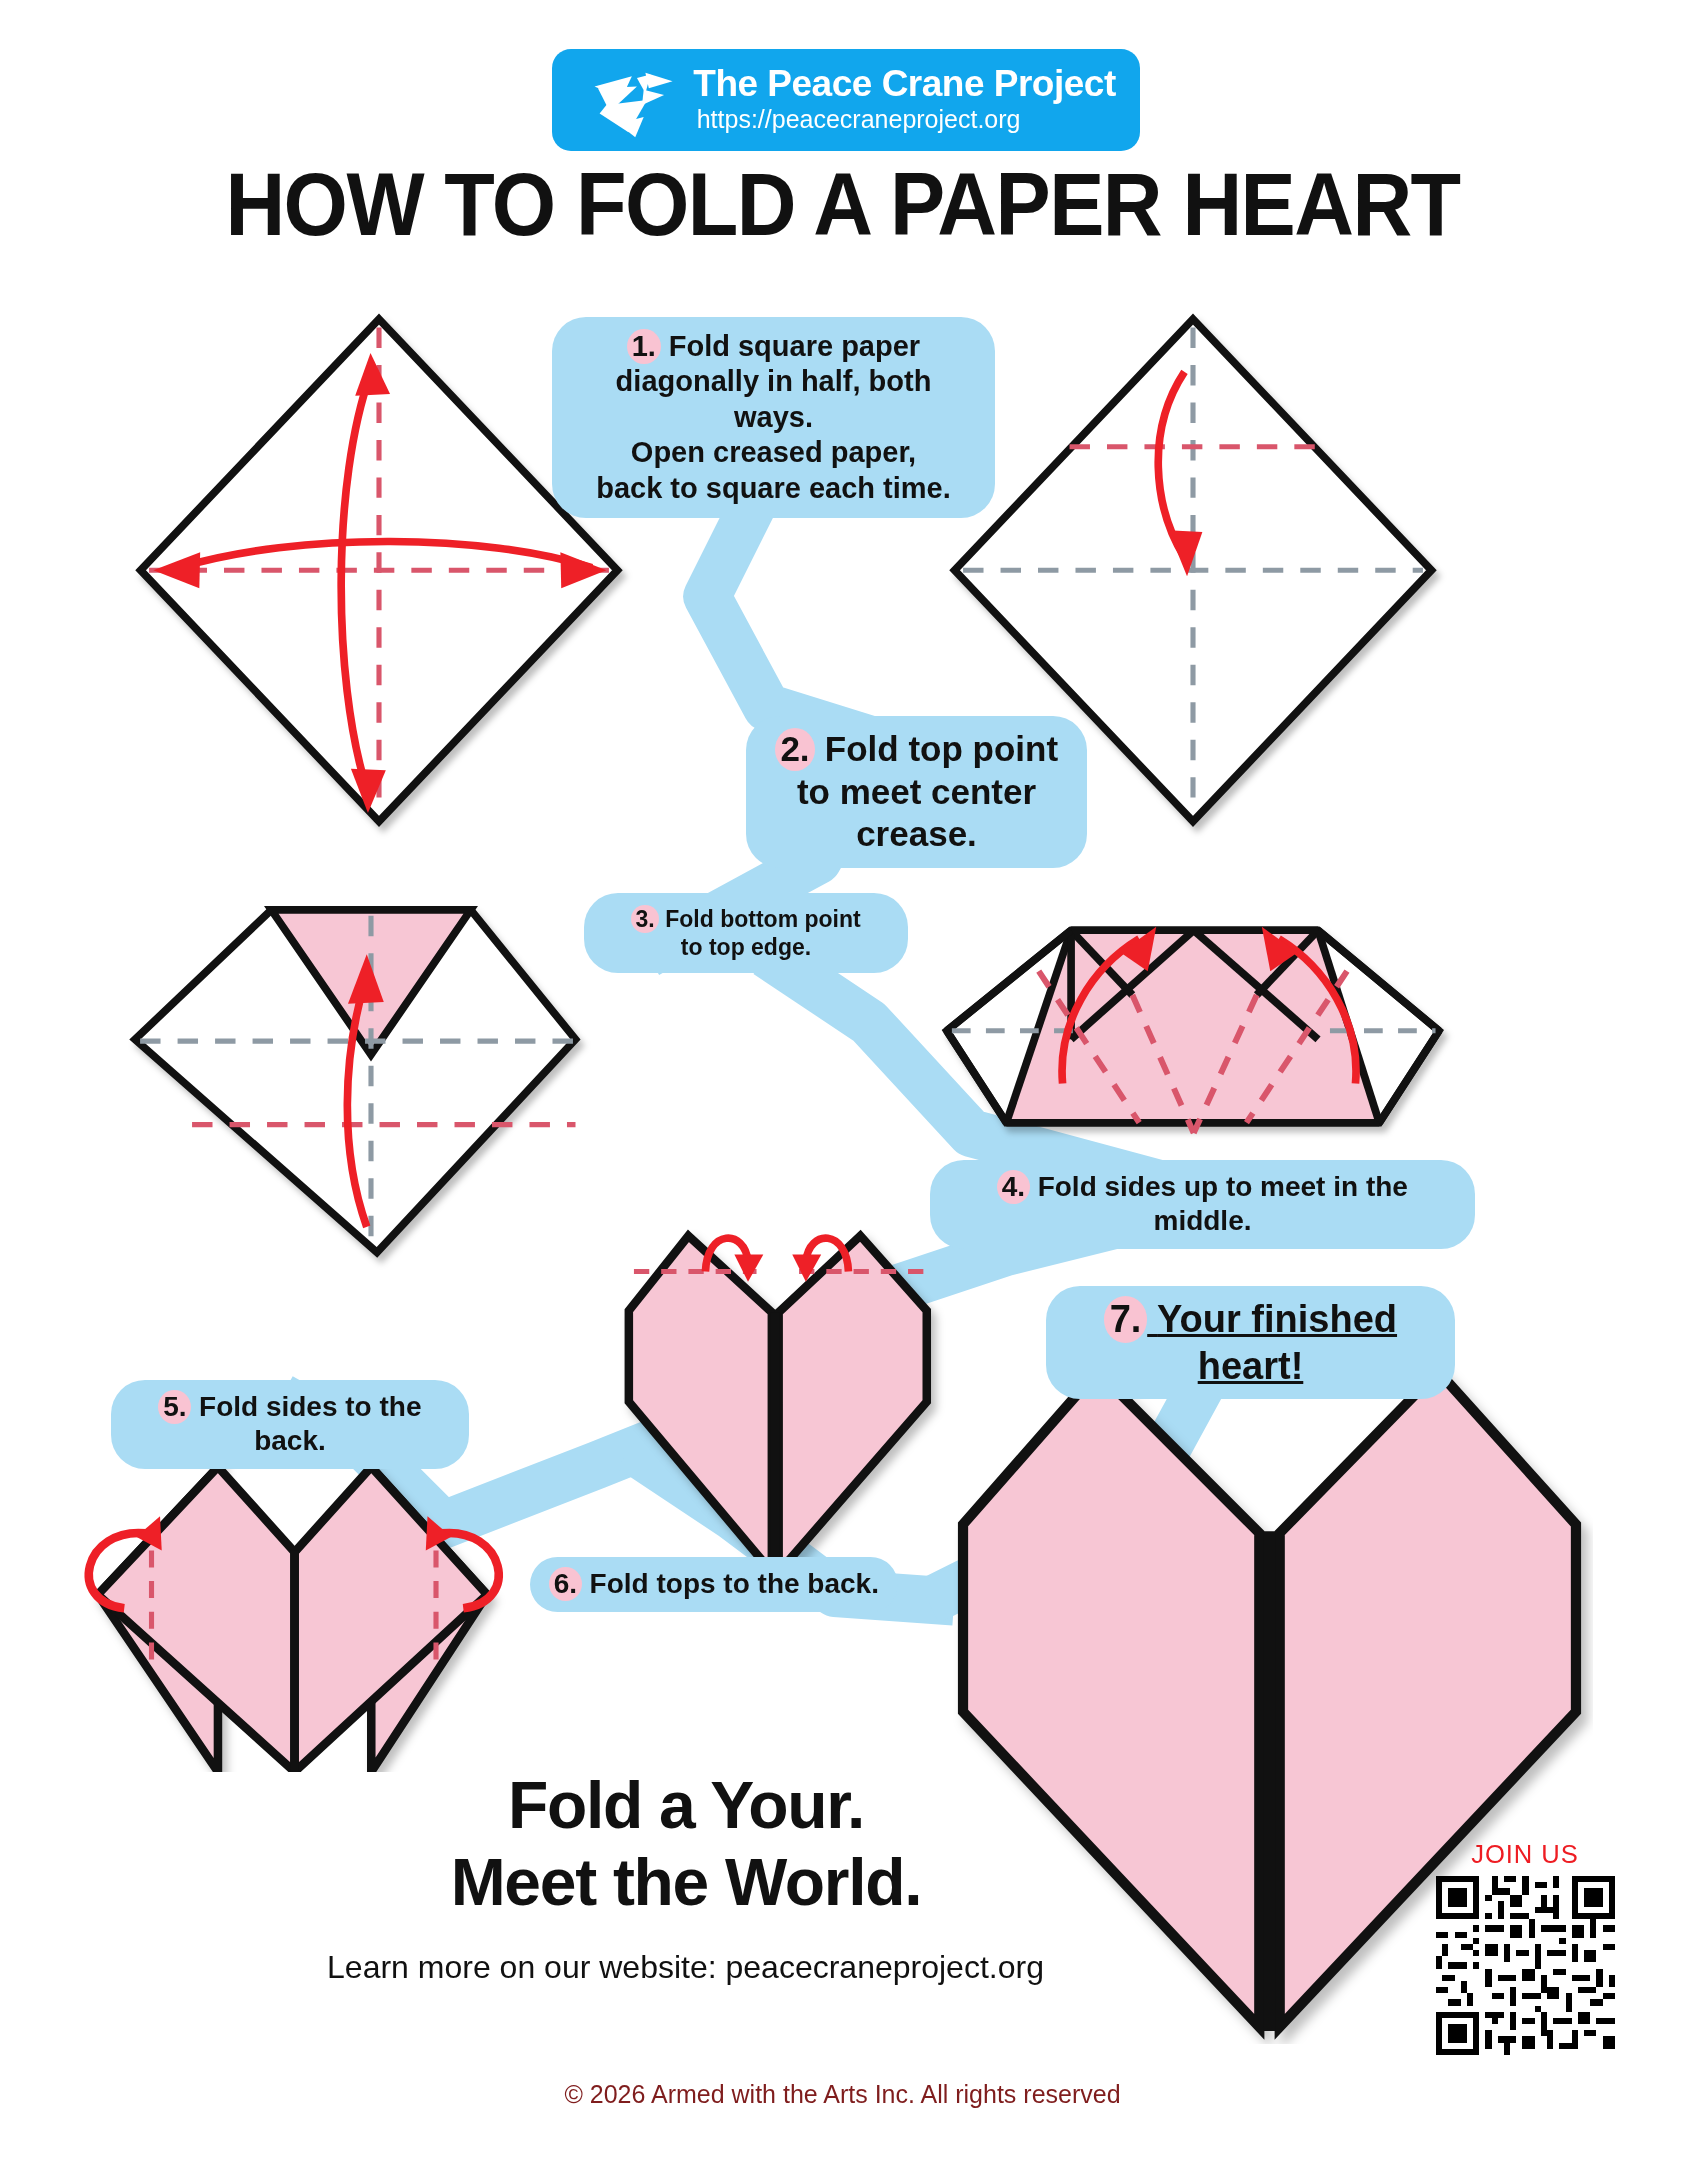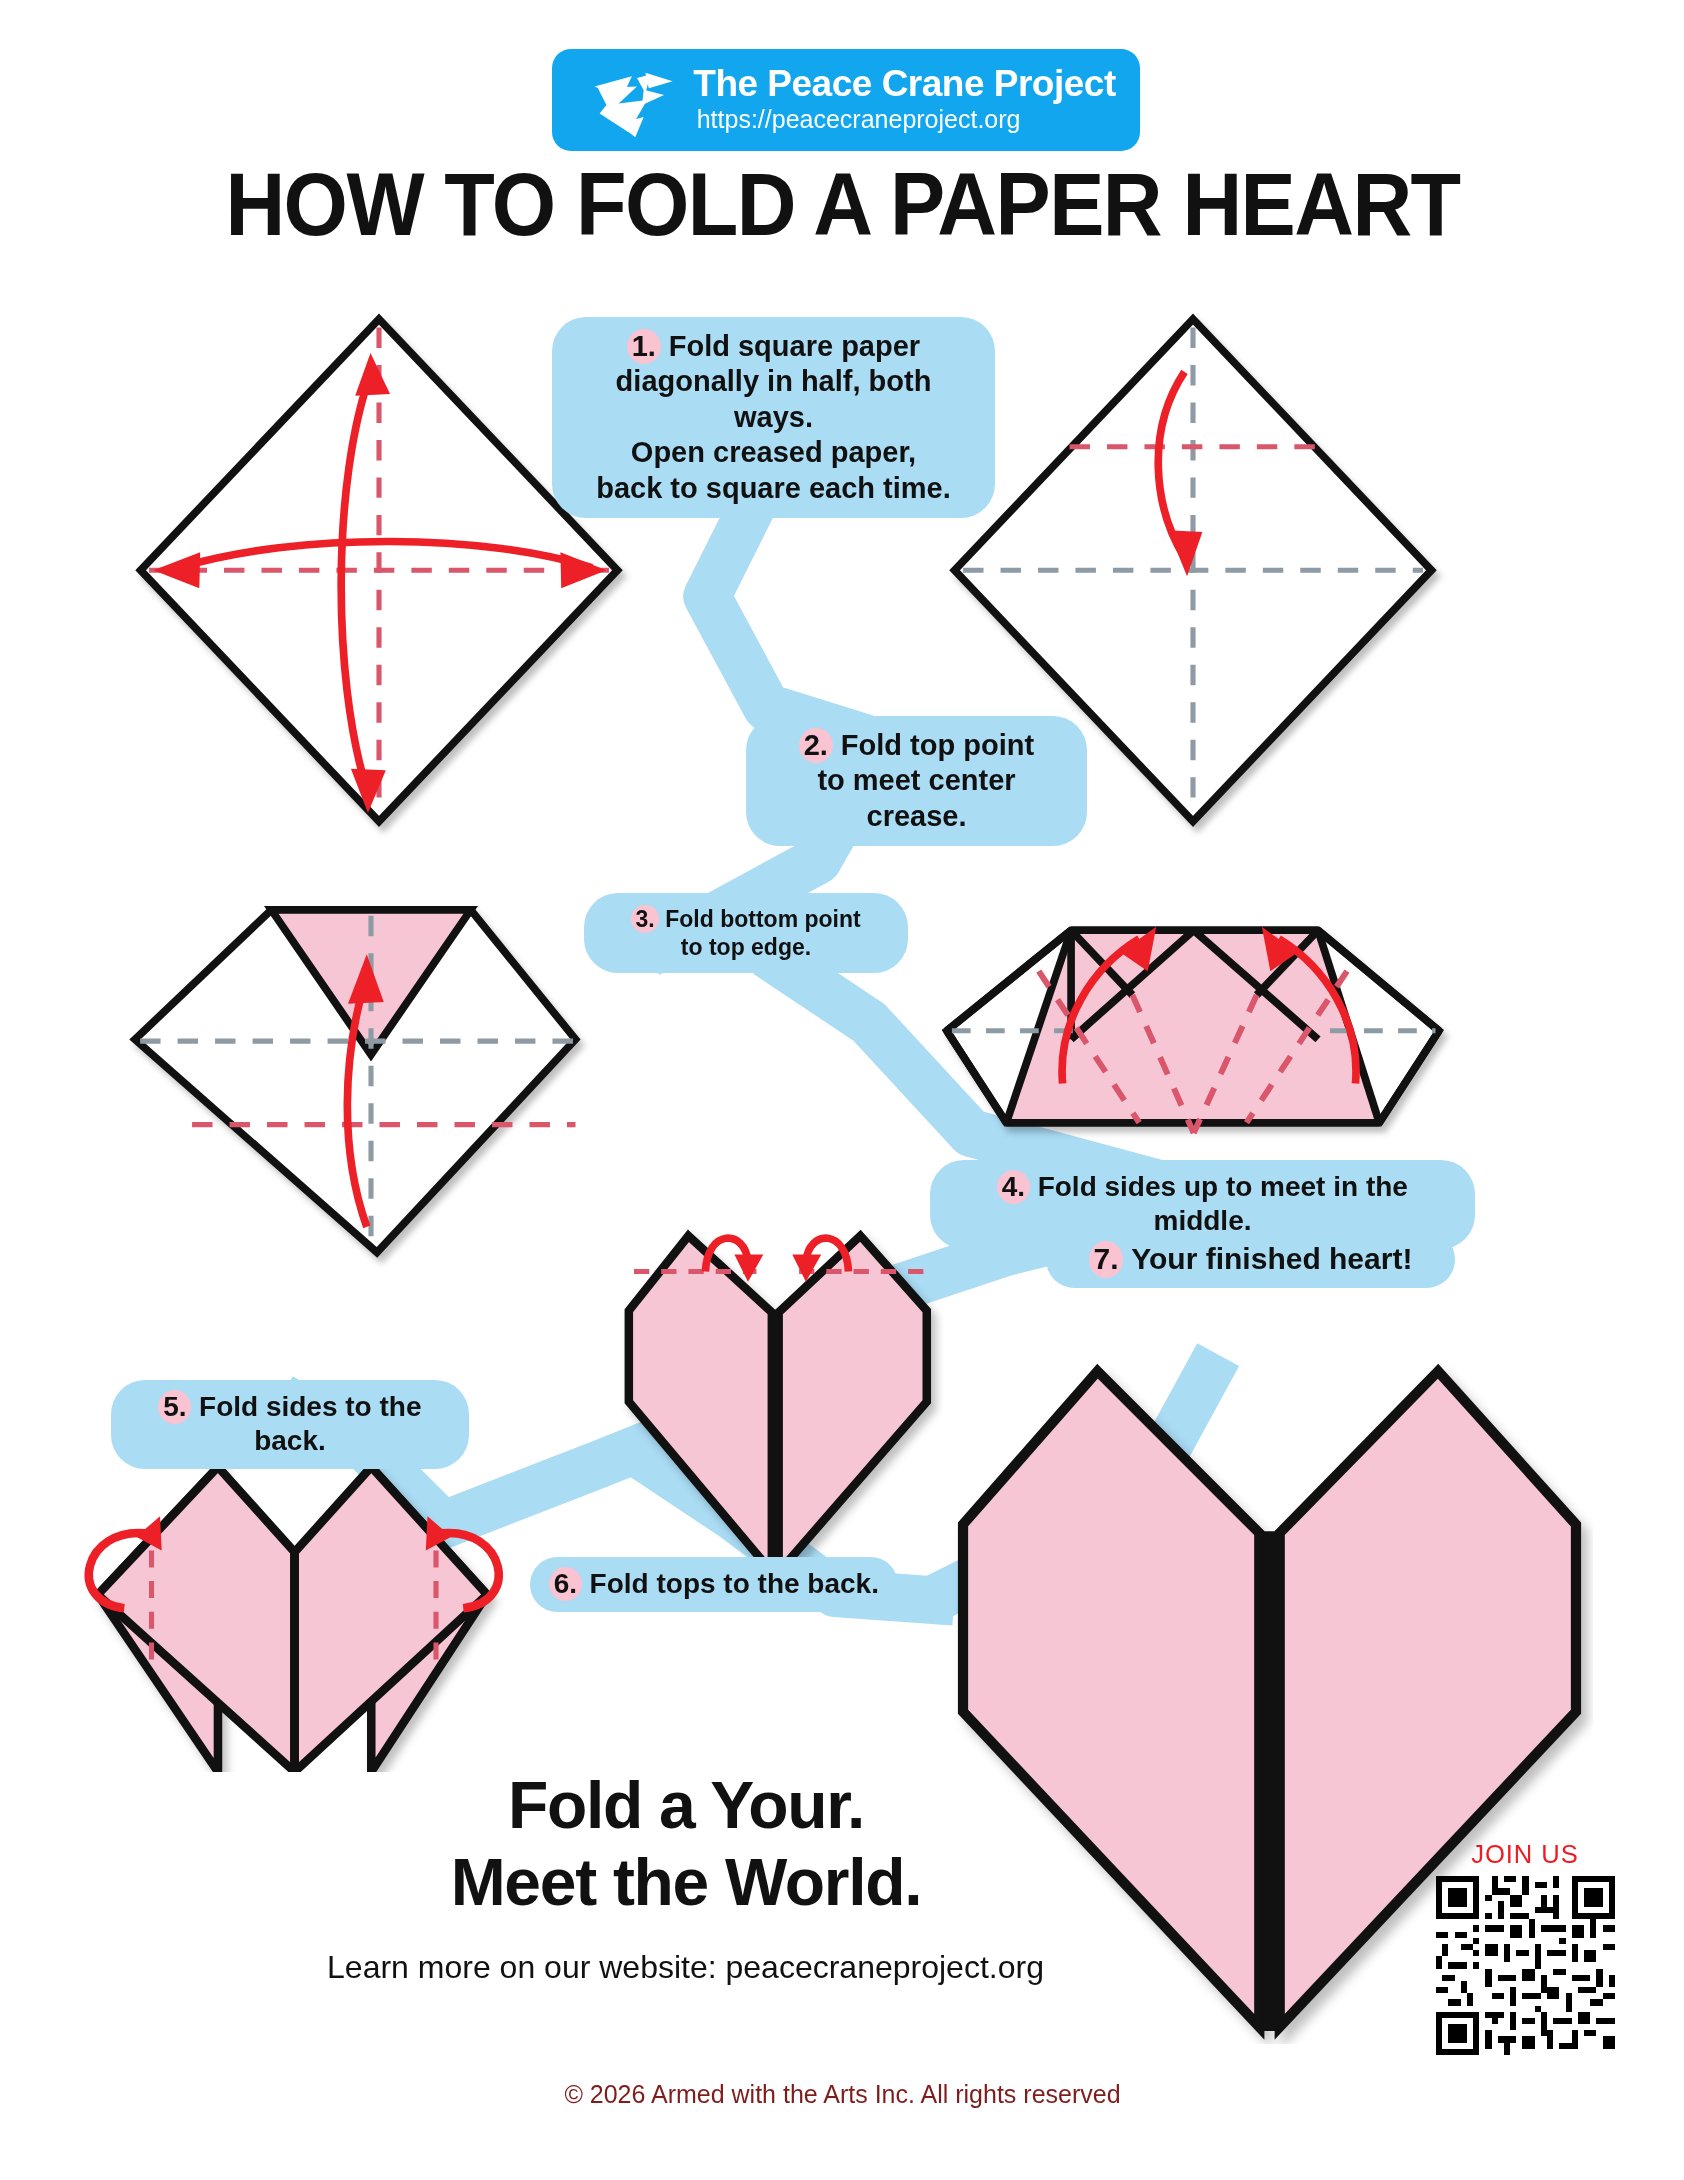--- a/index.html
+++ b/index.html
@@ -101,26 +101,26 @@
   .bubble .num {
     display: inline-block;
     background: #f9c3d2;
     border-radius: 50%;
     padding: 0 1.7px;
     min-width: 1.05em;
     text-align: center;
   }
 
   #bubble-1 { left: 552px; top: 317px; width: 443px; font-size: 29px; }
-  #bubble-2 { left: 746px; top: 716px; width: 341px; font-size: 29px; }
+  #bubble-2 { left: 746px; top: 716px; width: 341px; font-size: 35px; }
   #bubble-3 { left: 584px; top: 893px; width: 324px; font-size: 23px; }
   #bubble-4 { left: 930px; top: 1160px; width: 545px; font-size: 28px; padding: 10.2px 19px; }
   #bubble-5 { left: 111px; top: 1380px; width: 358px; font-size: 28px; padding: 10.2px 19px; }
   #bubble-6 { left: 530px; top: 1557px; width: 368px; font-size: 28px; padding: 10.2px 19px; }
-  #bubble-7 { left: 1046px; top: 1231px; width: 409px; font-size: 30px; padding: 10.2px 19px; }
+  #bubble-7 { left: 1046px; top: 1286px; width: 409px; font-size: 38px; padding: 10.2px 19px; text-decoration: underline; }
 
   
   .diagram { position: absolute; z-index: 5; }
   #diagram-1 { left: 119px;  top: 302px;  width: 520px; height: 545px; }
   #diagram-2 { left: 933px; top: 302px;  width: 520px; height: 545px; }
   #diagram-3 { left: 111px;  top: 869px; width: 520px; height: 409px; }
   #diagram-4 { left: 928px; top: 886px; width: 528px; height: 281px; }
   #diagram-5 { left: 51px;   top: 1431px; width: 477px; height: 341px; }
   #diagram-6 { left: 605px;  top: 1210px; width: 349px; height: 375px; }
   #diagram-7 { left: 946px; top: 1354px; width: 647px; height: 690px; }

